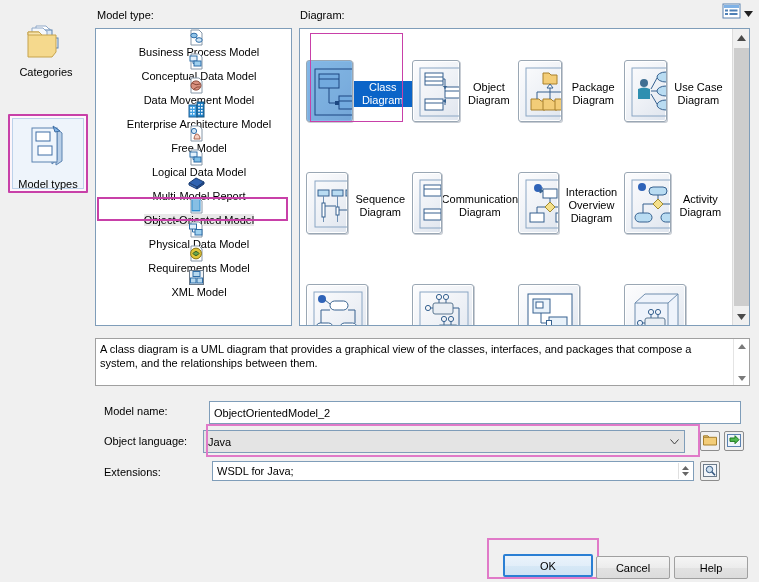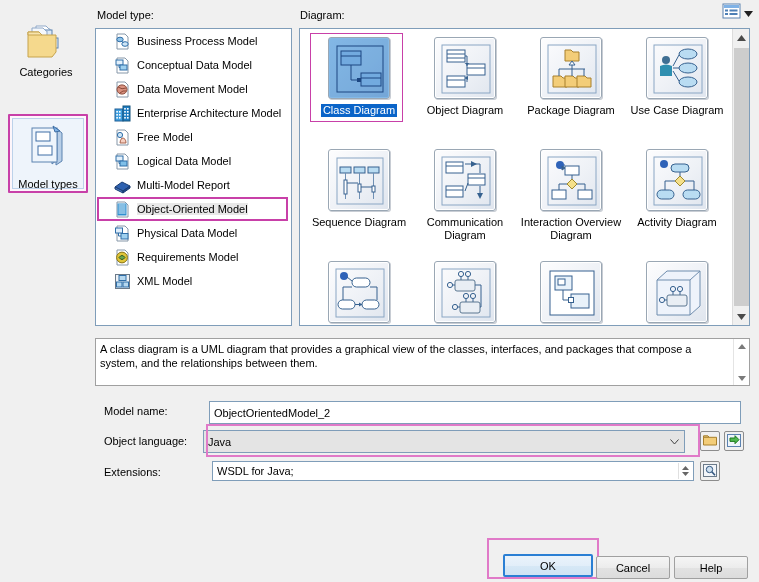--- a/index.html
+++ b/index.html
@@ -45,22 +45,23 @@
   #mtlist {
     position: absolute;
     left: 95px; top: 28px; width: 197px; height: 298px;
     background: #fff;
     border: 1px solid #7f9db9;
     overflow: hidden;
   }
   .mt-row {
     display: flex; align-items: center;
     height: 24px;
-    padding-left: 18px;
+    padding-left: 11px;
     position: relative;
+    flex-direction: column;
   }
   .mt-row .mt-ico { width: 17px; height: 17px; flex: 0 0 17px; margin-right: 6px; position: relative; }
   .mt-row .mt-txt { font-size: 11px; }
   .mt-row.selected .mt-txt-wrap {
     background: #e8e8e8;
   }
   .mt-hl {
     position: absolute;
     left: 1px; right: 3px; top: 0; bottom: 0;
     border: 2px solid #c840a8;
@@ -77,21 +78,21 @@
   }
   #dggrid {
     position: absolute;
     left: 0; top: 0; right: 17px; bottom: 0;
     display: flex; flex-wrap: wrap;
     align-content: flex-start;
     padding: 4px 0 0 6px;
   }
   .dg-cell {
     width: 106px; height: 112px;
-    display: flex; flex-direction: column;
+    display: flex; flex-direction: row;
     align-items: center;
     position: relative;
     padding-top: 4px;
   }
   .dg-thumb {
     width: 62px; height: 62px;
     position: relative;
     border: 1px solid #9aa7b4;
     border-radius: 3px;
     background: linear-gradient(135deg,#fdfdfe 0%,#eef1f6 55%,#dfe5ee 100%);

